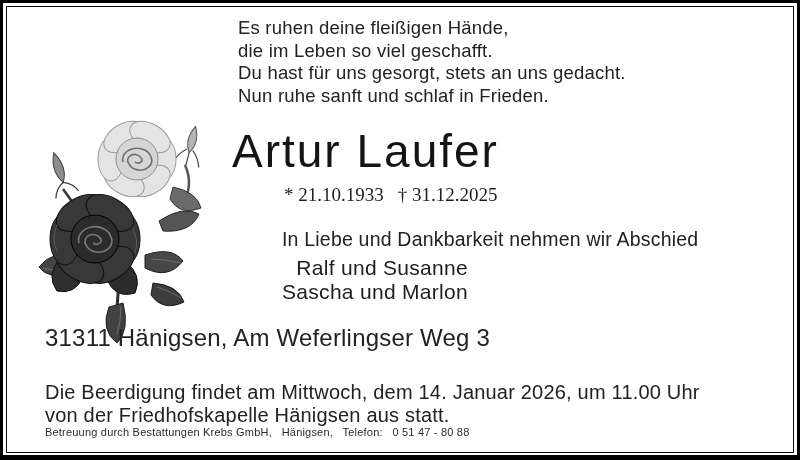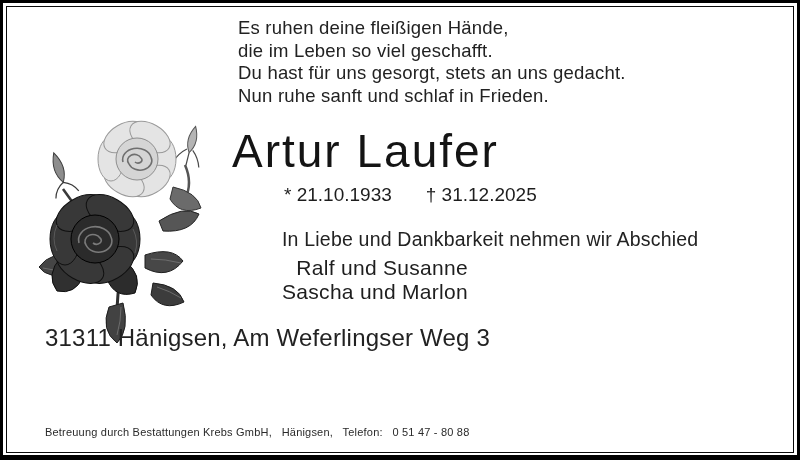--- a/index.html
+++ b/index.html
@@ -19,22 +19,22 @@
   }
 
   .name {
     position:absolute; left:232px; top:124px;
     font-family:Liberation Sans, sans-serif;
     font-size:46px; letter-spacing:2px; color:#141414;
   }
 
   .dates {
     position:absolute; left:284px; top:184px;
-    display:flex; gap:34px;
-    font-family:Liberation Sans, sans-serif;
+    display:flex; gap:14px;
+    font-family:Liberation Serif, serif;
     font-size:19px; color:#1d1d1d;
   }
 
   .farewell {
     position:absolute; left:282px; top:228px;
     font-size:19.5px; color:#222; letter-spacing:0.2px;
   }
 
   .mourners {
     position:absolute; left:282px; top:256px;
@@ -133,19 +133,21 @@
 
   <div class="farewell">In Liebe und Dankbarkeit nehmen wir Abschied</div>
 
   <div class="mourners">
     <div>Ralf und Susanne</div>
     <div>Sascha und Marlon</div>
   </div>
 
   <div class="address">31311 Hänigsen, Am Weferlingser Weg 3</div>
 
+  <div class="funeral">Die Beerdigung findet am Mittwoch, dem 14. Januar 2026, um 11.00 Uhr
+von der Friedhofskapelle Hänigsen aus statt.</div>
 
   <div class="care">Betreuung durch Bestattungen Krebs GmbH,   Hänigsen,   Telefon:   0 51 47 - 80 88</div>
 
   <div class="frame-outer"></div>
   <div class="frame-inner"></div>
 
 </div>
 
 </body></html>

